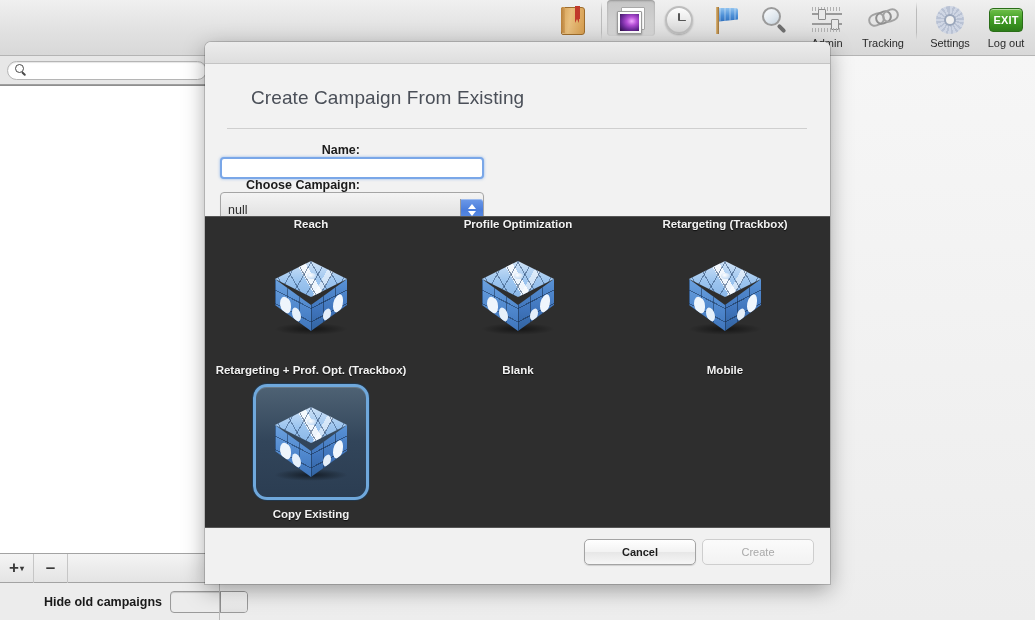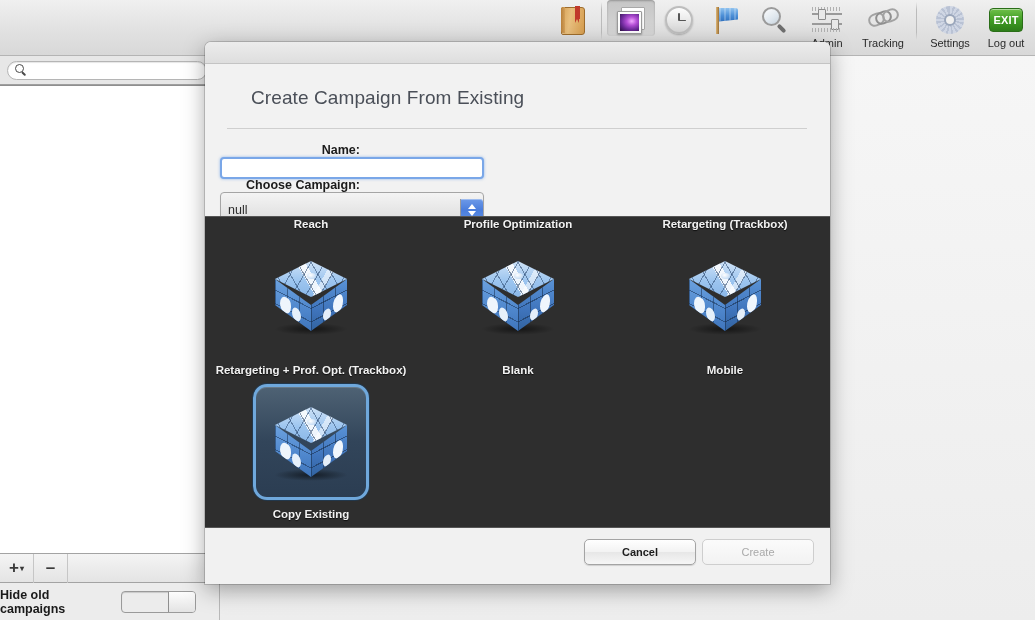--- a/index.html
+++ b/index.html
@@ -248,21 +248,21 @@
     border-top:1px solid #a3a3a3; border-bottom:1px solid #a3a3a3;
     display:flex; align-items:center; box-sizing:border-box;
   }
   .lt-btn {
     width:34px; height:29px; display:flex; align-items:center; justify-content:center;
     border-right:1px solid #c6c6c6; box-sizing:border-box;
     font-size:17px; color:#3a3a3a; font-weight:bold;
   }
   .lt-btn .caret { font-size:8px; margin-left:1px; }
   .hide-old-row {
-    position:absolute; left:0; top:588px; width:196px; height:28px;
+    position:absolute; left:0; top:588px; width:248px; height:28px;
     display:flex; align-items:center; justify-content:flex-end;
   }
   .hide-old-label { font-size:12.5px; font-weight:bold; color:#1a1a1a; margin-right:8px; }
   .toggle {
     width:78px; height:22px; border-radius:4px; overflow:hidden;
     border:1px solid #9a9a9a; display:flex; box-sizing:border-box;
     box-shadow: inset 0 1px 1px rgba(0,0,0,.15);
   }
   .toggle .on {
     flex:1; background: linear-gradient(180deg,#74a8ee 0%, #3b7fe0 52%, #2f6fd0 100%);

